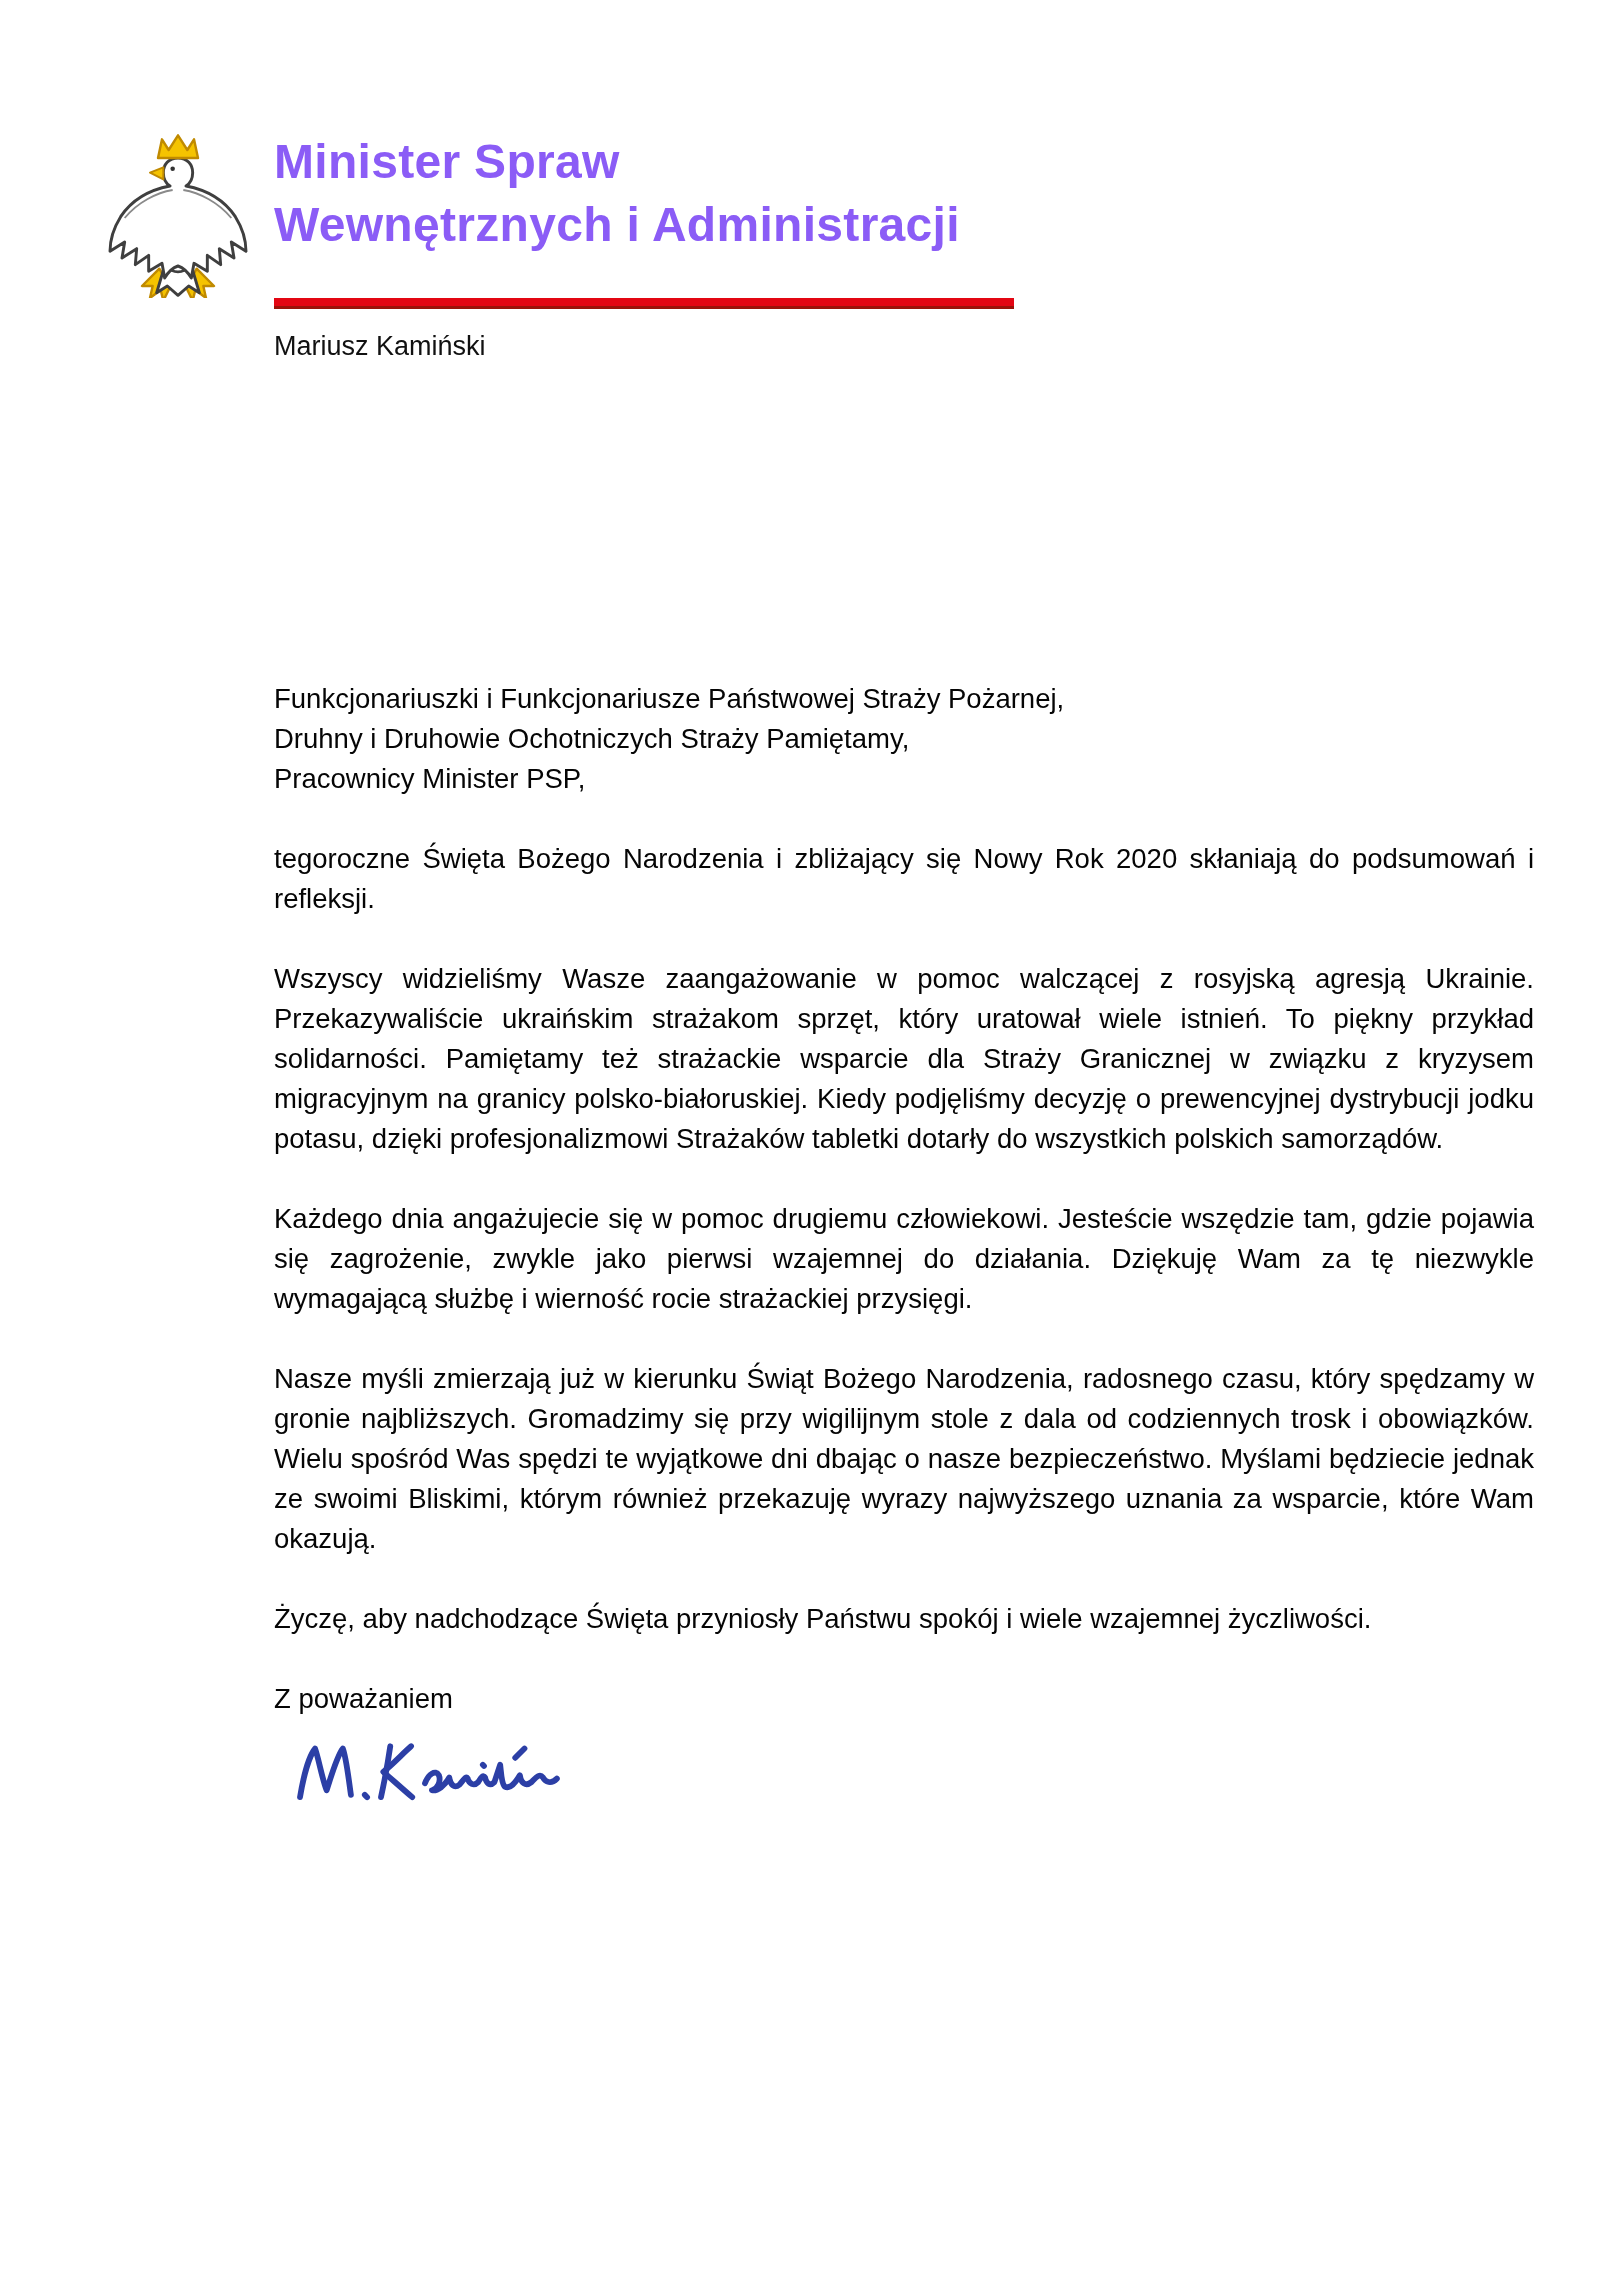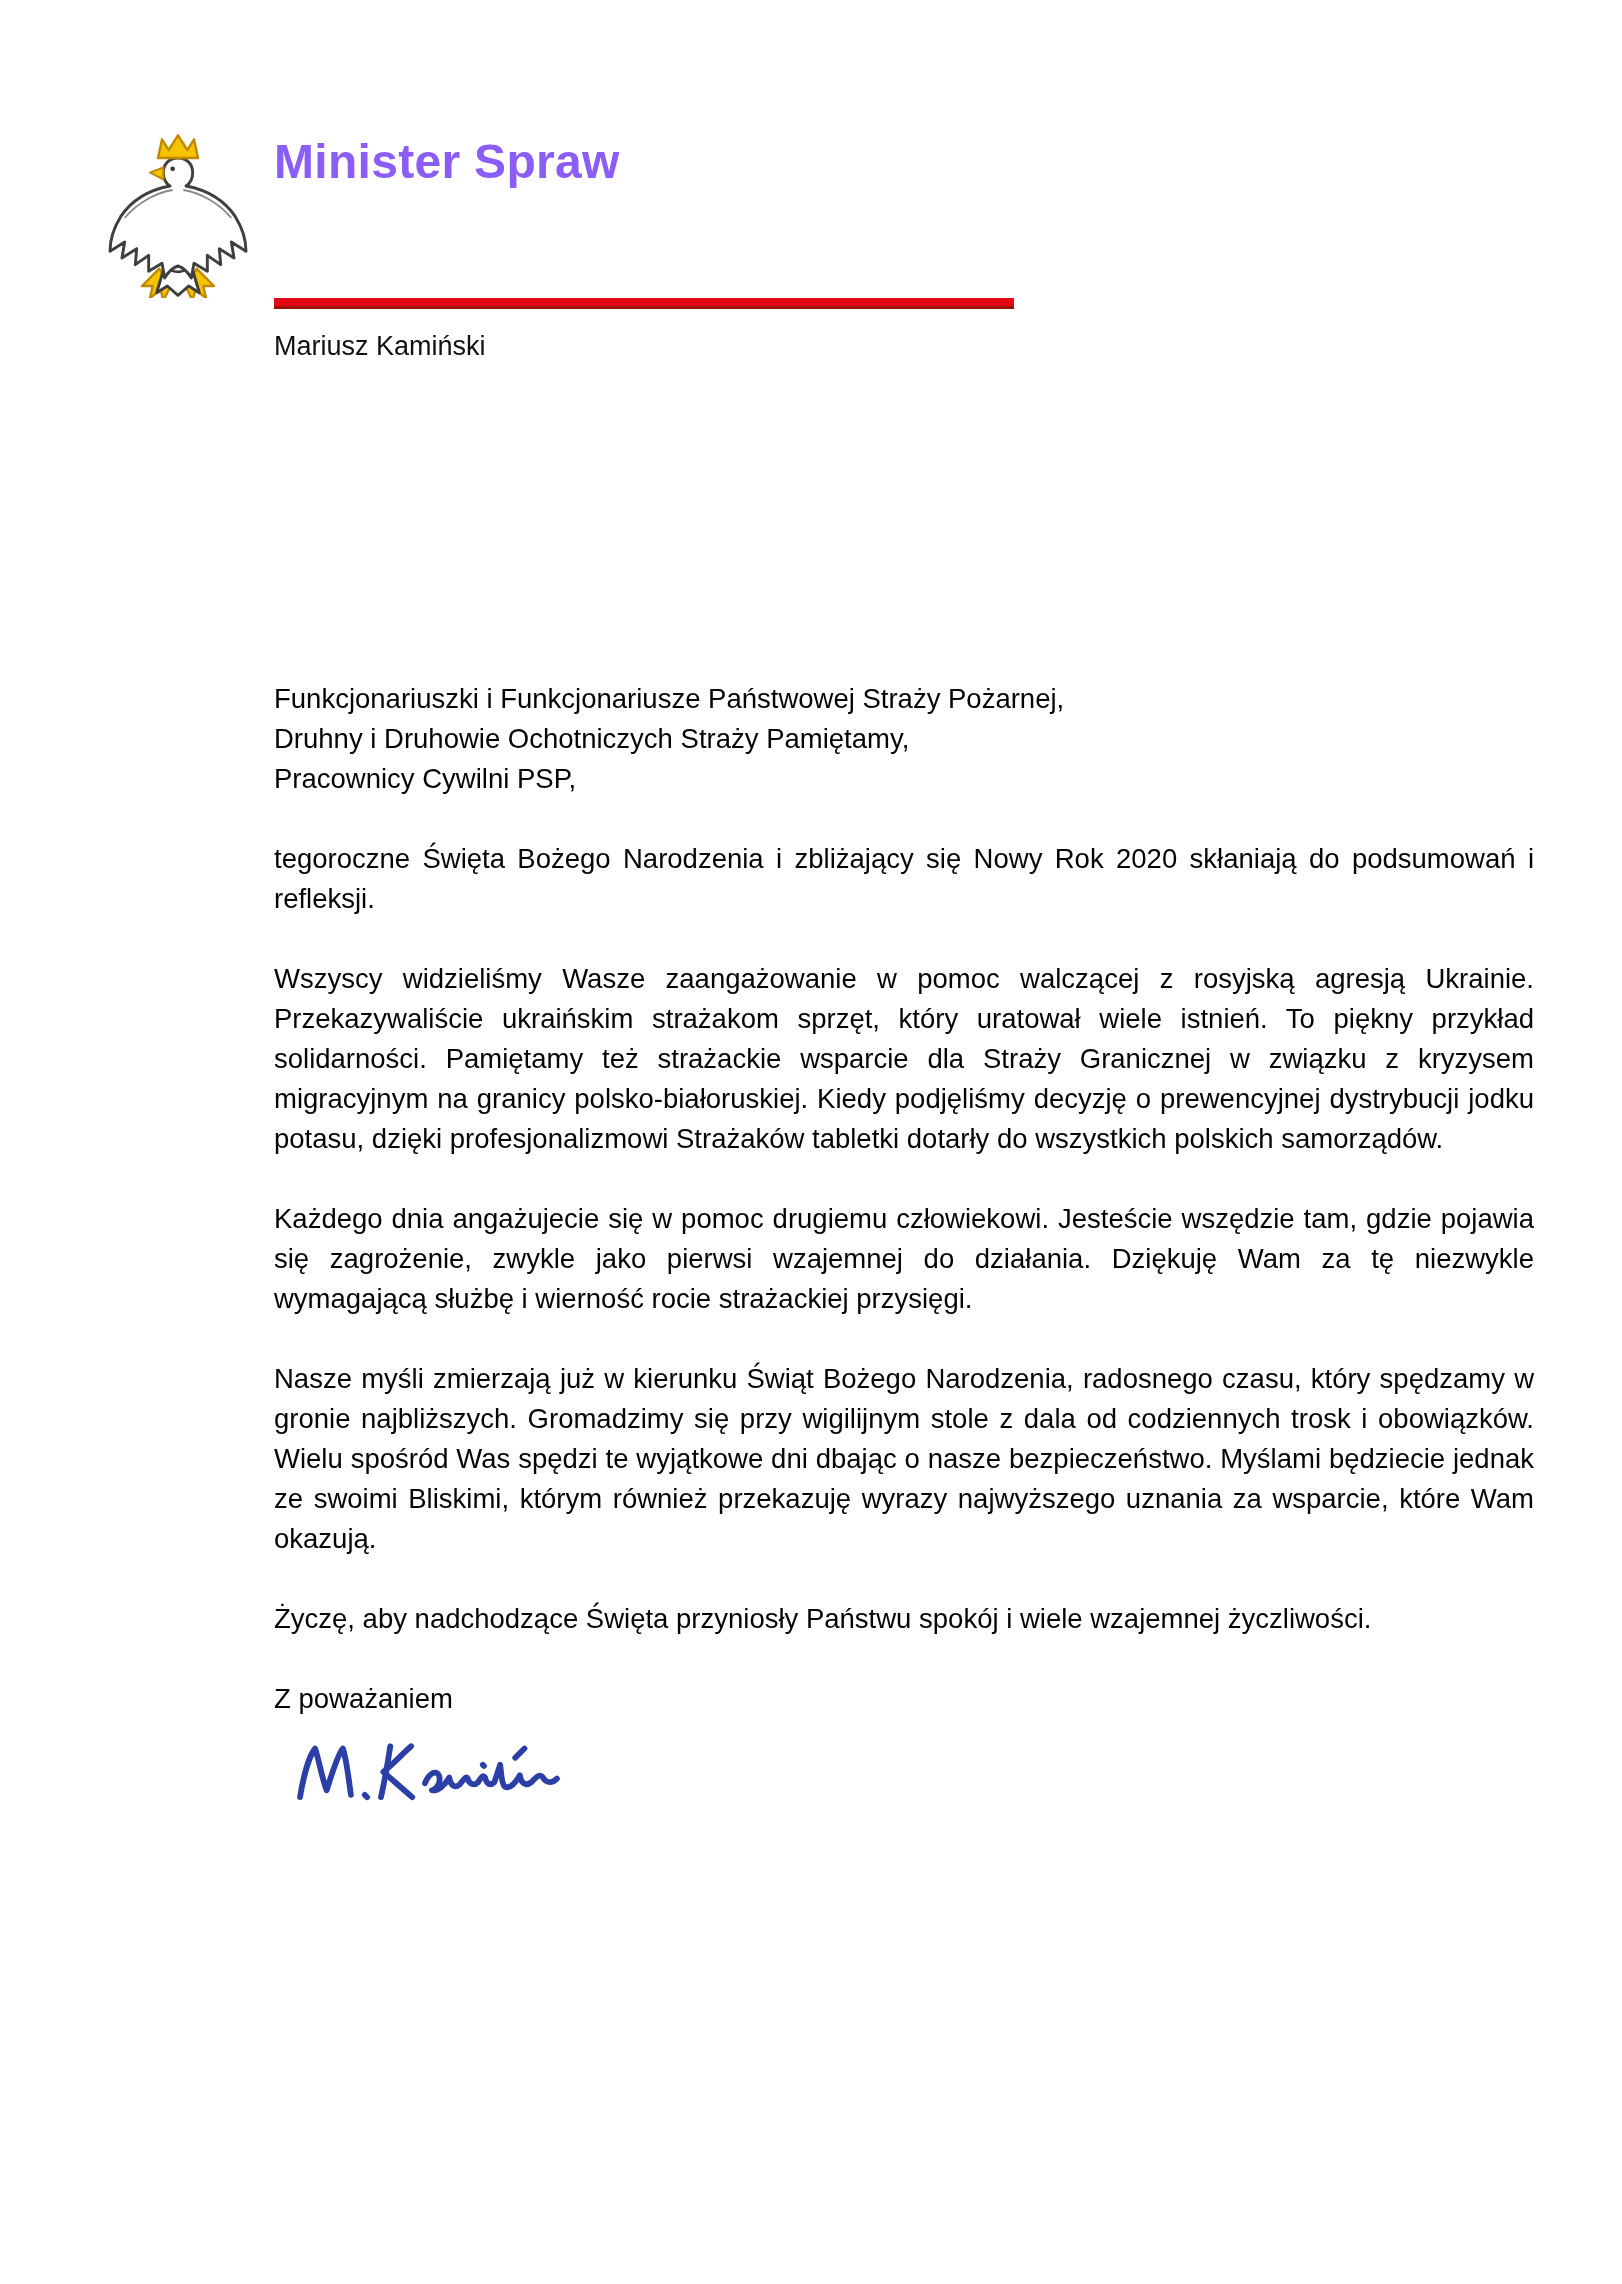--- a/index.html
+++ b/index.html
@@ -112,35 +112,36 @@
       <path d="M48 13 l5 8 7 -11 7 11 5 -8 3 14 -30 0 z" fill="#f5c300" stroke="#c08a00" stroke-width="1.8" stroke-linejoin="round"></path>
 
       <path d="M49 34 l-10 4 10 5 z" fill="#f5c300" stroke="#c08a00" stroke-width="1.5" stroke-linejoin="round"></path>
 
       <circle cx="56" cy="35" r="1.7" fill="#333333"></circle>
     </svg>
   </div>
 
   <div class="header-title">
     <div>Minister Spraw</div>
+    <div>Wewnętrznych i Administracji</div>
   </div>
 
   <div class="red-divider">
     <div class="bar"></div>
     <div class="thin"></div>
   </div>
 
   <div class="minister-name">Mariusz Kamiński</div>
 
   <div class="letter-body">
 
     <div class="salutation">
         <div>Funkcjonariuszki i Funkcjonariusze Państwowej Straży Pożarnej,</div>
         <div>Druhny i Druhowie Ochotniczych Straży Pamiętamy,</div>
-        <div>Pracownicy Cywilni PSP,</div>
+        <div>Pracownicy Minister PSP,</div>
       </div>
 
     <div class="paragraphs">
         <p>tegoroczne Święta Bożego Narodzenia i zbliżający się Nowy Rok 2020 skłaniają do podsumowań i refleksji.</p>
         <p>Wszyscy widzieliśmy Wasze zaangażowanie w pomoc walczącej z rosyjską agresją Ukrainie. Przekazywaliście ukraińskim strażakom sprzęt, który uratował wiele istnień. To piękny przykład solidarności. Pamiętamy też strażackie wsparcie dla Straży Granicznej w związku z kryzysem migracyjnym na granicy polsko-białoruskiej. Kiedy podjęliśmy decyzję o prewencyjnej dystrybucji jodku potasu, dzięki profesjonalizmowi Strażaków tabletki dotarły do wszystkich polskich samorządów.</p>
         <p>Każdego dnia angażujecie się w pomoc drugiemu człowiekowi. Jesteście wszędzie tam, gdzie pojawia się zagrożenie, zwykle jako pierwsi wzajemnej do działania. Dziękuję Wam za tę niezwykle wymagającą służbę i wierność rocie strażackiej przysięgi.</p>
         <p>Nasze myśli zmierzają już w kierunku Świąt Bożego Narodzenia, radosnego czasu, który spędzamy w gronie najbliższych. Gromadzimy się przy wigilijnym stole z dala od codziennych trosk i obowiązków. Wielu spośród Was spędzi te wyjątkowe dni dbając o nasze bezpieczeństwo. Myślami będziecie jednak ze swoimi Bliskimi, którym również przekazuję wyrazy najwyższego uznania za wsparcie, które Wam okazują.</p>
         <p>Życzę, aby nadchodzące Święta przyniosły Państwu spokój i wiele wzajemnej życzliwości.</p>
       </div>
 

